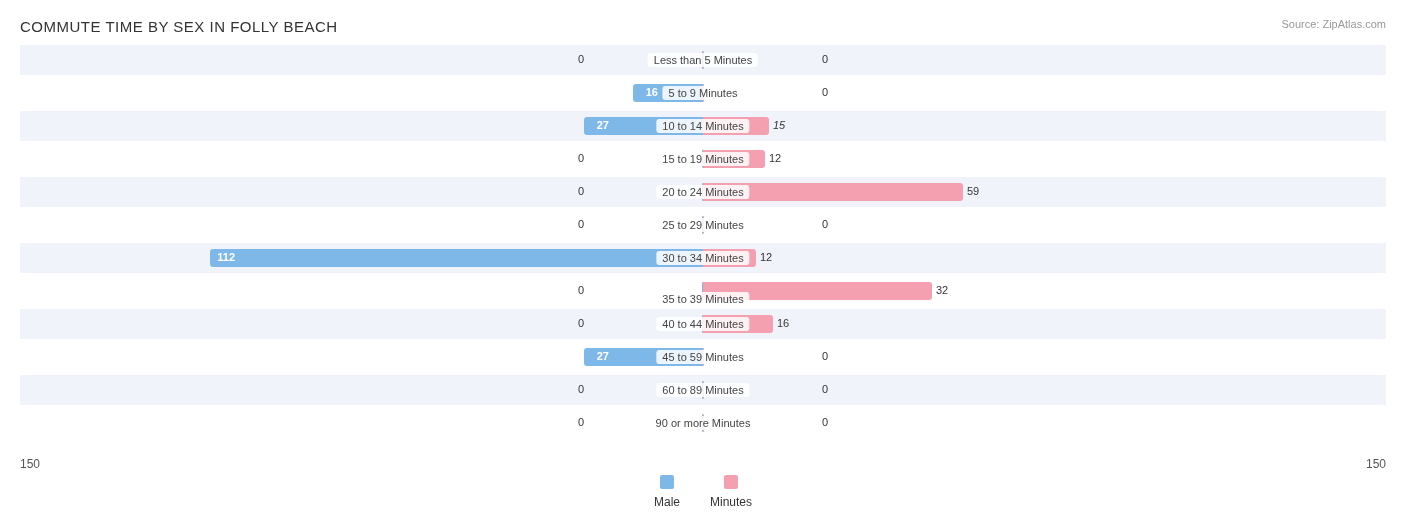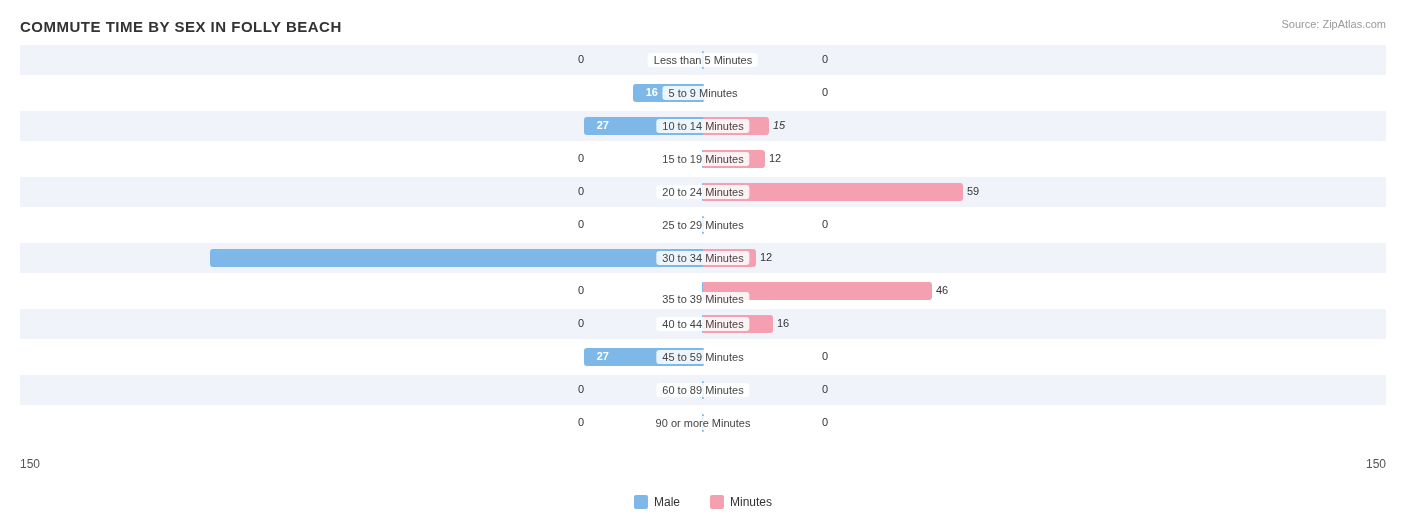--- a/index.html
+++ b/index.html
@@ -12,21 +12,21 @@
     }
     .chart-container {
       background: #fff;
       width: 1406px;
       height: 523px;
       position: relative;
       padding: 18px 20px 50px 20px;
     }
     .chart-title {
       font-size: 15px;
-      font-weight: bold;
+      font-weight: normal;
       color: #333;
       text-transform: uppercase;
       letter-spacing: 0.5px;
       margin-bottom: 10px;
     }
     .source-text {
       position: absolute;
       top: 18px;
       right: 20px;
       font-size: 11px;
@@ -59,20 +59,21 @@
       bottom: 14px;
       left: 50%;
       transform: translateX(-50%);
     }
     .legend-item {
       display: flex;
       align-items: center;
       gap: 6px;
       font-size: 12px;
       color: #333;
+      flex-direction: column;
     }
     .legend-swatch {
       width: 14px;
       height: 14px;
       border-radius: 2px;
     }
     .axis-left {
       position: absolute;
       bottom: 52px;
       left: 20px;
@@ -135,28 +136,29 @@
         <div style="position: absolute; right: 50%; top: 6px; height: 18px; width: 1px; background: rgb(126, 184, 232); border-radius: 3px 0px 0px 3px;"></div>
         <div style="position: absolute; left: 50%; top: 6px; height: 18px; width: 1px; background: rgb(244, 160, 176); border-radius: 0px 3px 3px 0px;"></div>
         <div style="position: absolute; left: 50%; transform: translateX(-50%); font-size: 11px; color: rgb(68, 68, 68); white-space: nowrap; z-index: 10; pointer-events: none; background: rgba(255, 255, 255, 0.85); padding: 1px 6px; border-radius: 3px;">25 to 29 Minutes</div>
         <div style="position: absolute; top: 8px; font-size: 11px; color: rgb(51, 51, 51); white-space: nowrap; z-index: 11; right: 50%; padding-right: 119px;">0</div>
         <div style="position: absolute; top: 8px; font-size: 11px; color: rgb(51, 51, 51); white-space: nowrap; z-index: 11; left: 50%; padding-left: 119px;">0</div>
       </div>
       <div class="row" style="position: relative; height: 30px; background: rgb(240, 244, 250); display: flex; align-items: center;">
         <div style="position: absolute; right: 50%; top: 6px; height: 18px; width: 36.0908%; background: rgb(126, 184, 232); border-radius: 3px 0px 0px 3px;"></div>
         <div style="position: absolute; left: 50%; top: 6px; height: 18px; width: 3.87994%; background: rgb(244, 160, 176); border-radius: 0px 3px 3px 0px;"></div>
         <div style="position: absolute; left: 50%; transform: translateX(-50%); font-size: 11px; color: rgb(68, 68, 68); white-space: nowrap; z-index: 10; pointer-events: none; background: rgba(255, 255, 255, 0.85); padding: 1px 6px; border-radius: 3px;">30 to 34 Minutes</div>
+        <div style="position: absolute; top: 8px; font-size: 11px; color: rgb(255, 255, 255); white-space: nowrap; z-index: 11; right: 50%; padding-right: 468px; font-weight: bold;">112</div>
         <div style="position: absolute; top: 8px; font-size: 11px; color: rgb(51, 51, 51); white-space: nowrap; z-index: 11; left: 50%; padding-left: 57px;">12</div>
       </div>
       <div class="row" style="position: relative; height: 30px; background: rgb(255, 255, 255); display: flex; align-items: center;">
         <div style="position: absolute; right: 50%; top: 6px; height: 18px; width: 1px; background: rgb(126, 184, 232); border-radius: 3px 0px 0px 3px;"></div>
         <div style="position: absolute; left: 50%; top: 6px; height: 18px; width: 16.7643%; background: rgb(244, 160, 176); border-radius: 0px 3px 3px 0px;"></div>
         <div style="position: absolute; left: 50%; transform: translateX(-50%); font-size: 11px; color: rgb(68, 68, 68); white-space: nowrap; z-index: 10; pointer-events: none; background: rgba(255, 255, 255, 0.85); padding: 1px 6px; border-radius: 3px; margin-top: 16px;">35 to 39 Minutes</div>
         <div style="position: absolute; top: 8px; font-size: 11px; color: rgb(51, 51, 51); white-space: nowrap; z-index: 11; right: 50%; padding-right: 119px;">0</div>
-        <div style="position: absolute; top: 8px; font-size: 11px; color: rgb(51, 51, 51); white-space: nowrap; z-index: 11; left: 50%; padding-left: 233px;">46</div>
+        <div style="position: absolute; top: 8px; font-size: 11px; color: rgb(51, 51, 51); white-space: nowrap; z-index: 11; left: 50%; padding-left: 233px;">32</div>
       </div>
       <div class="row" style="position: relative; height: 30px; background: rgb(240, 244, 250); display: flex; align-items: center;">
         <div style="position: absolute; right: 50%; top: 6px; height: 18px; width: 1px; background: rgb(126, 184, 232); border-radius: 3px 0px 0px 3px;"></div>
         <div style="position: absolute; left: 50%; top: 6px; height: 18px; width: 5.12445%; background: rgb(244, 160, 176); border-radius: 0px 3px 3px 0px;"></div>
         <div style="position: absolute; left: 50%; transform: translateX(-50%); font-size: 11px; color: rgb(68, 68, 68); white-space: nowrap; z-index: 10; pointer-events: none; background: rgba(255, 255, 255, 0.85); padding: 1px 6px; border-radius: 3px;">40 to 44 Minutes</div>
         <div style="position: absolute; top: 8px; font-size: 11px; color: rgb(51, 51, 51); white-space: nowrap; z-index: 11; right: 50%; padding-right: 119px;">0</div>
         <div style="position: absolute; top: 8px; font-size: 11px; color: rgb(51, 51, 51); white-space: nowrap; z-index: 11; left: 50%; padding-left: 74px;">16</div>
       </div>
       <div class="row" style="position: relative; height: 30px; background: rgb(255, 255, 255); display: flex; align-items: center;">
         <div style="position: absolute; right: 50%; top: 6px; height: 18px; width: 8.71157%; background: rgb(126, 184, 232); border-radius: 3px 0px 0px 3px;"></div>

